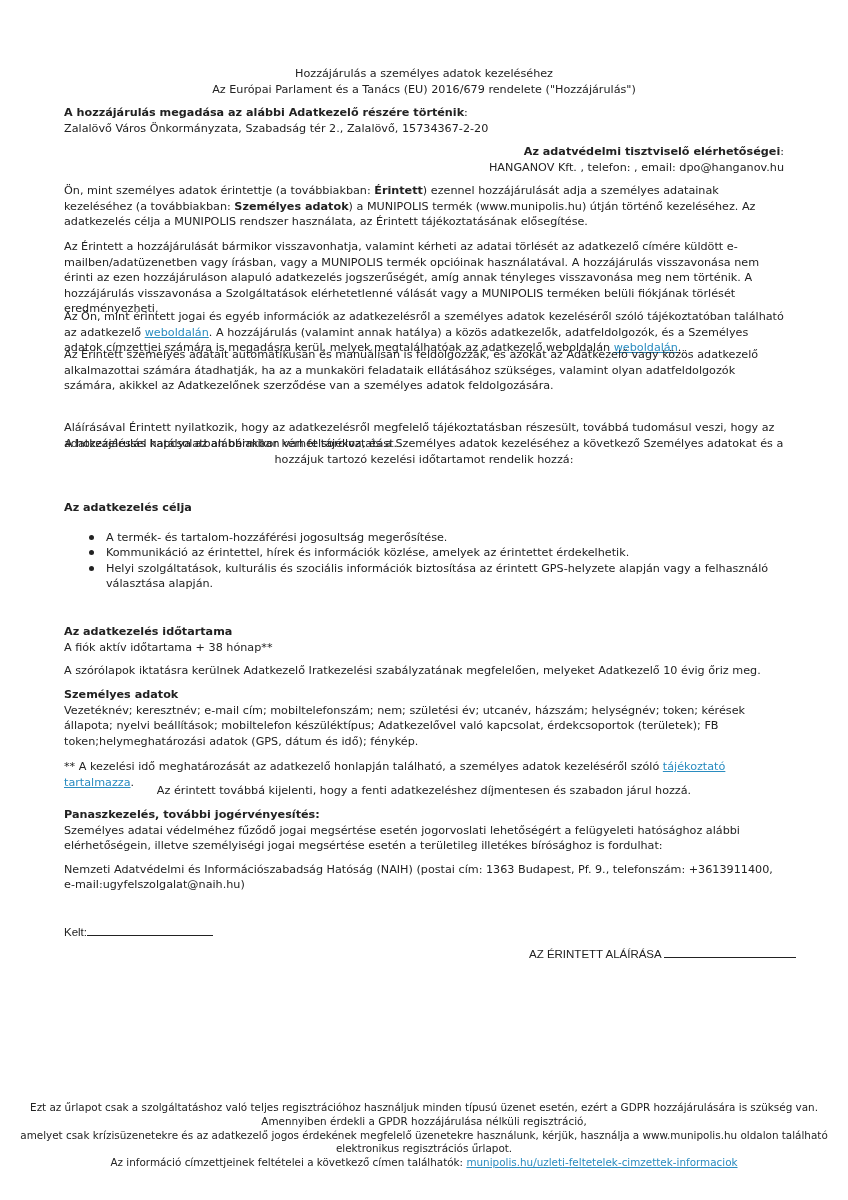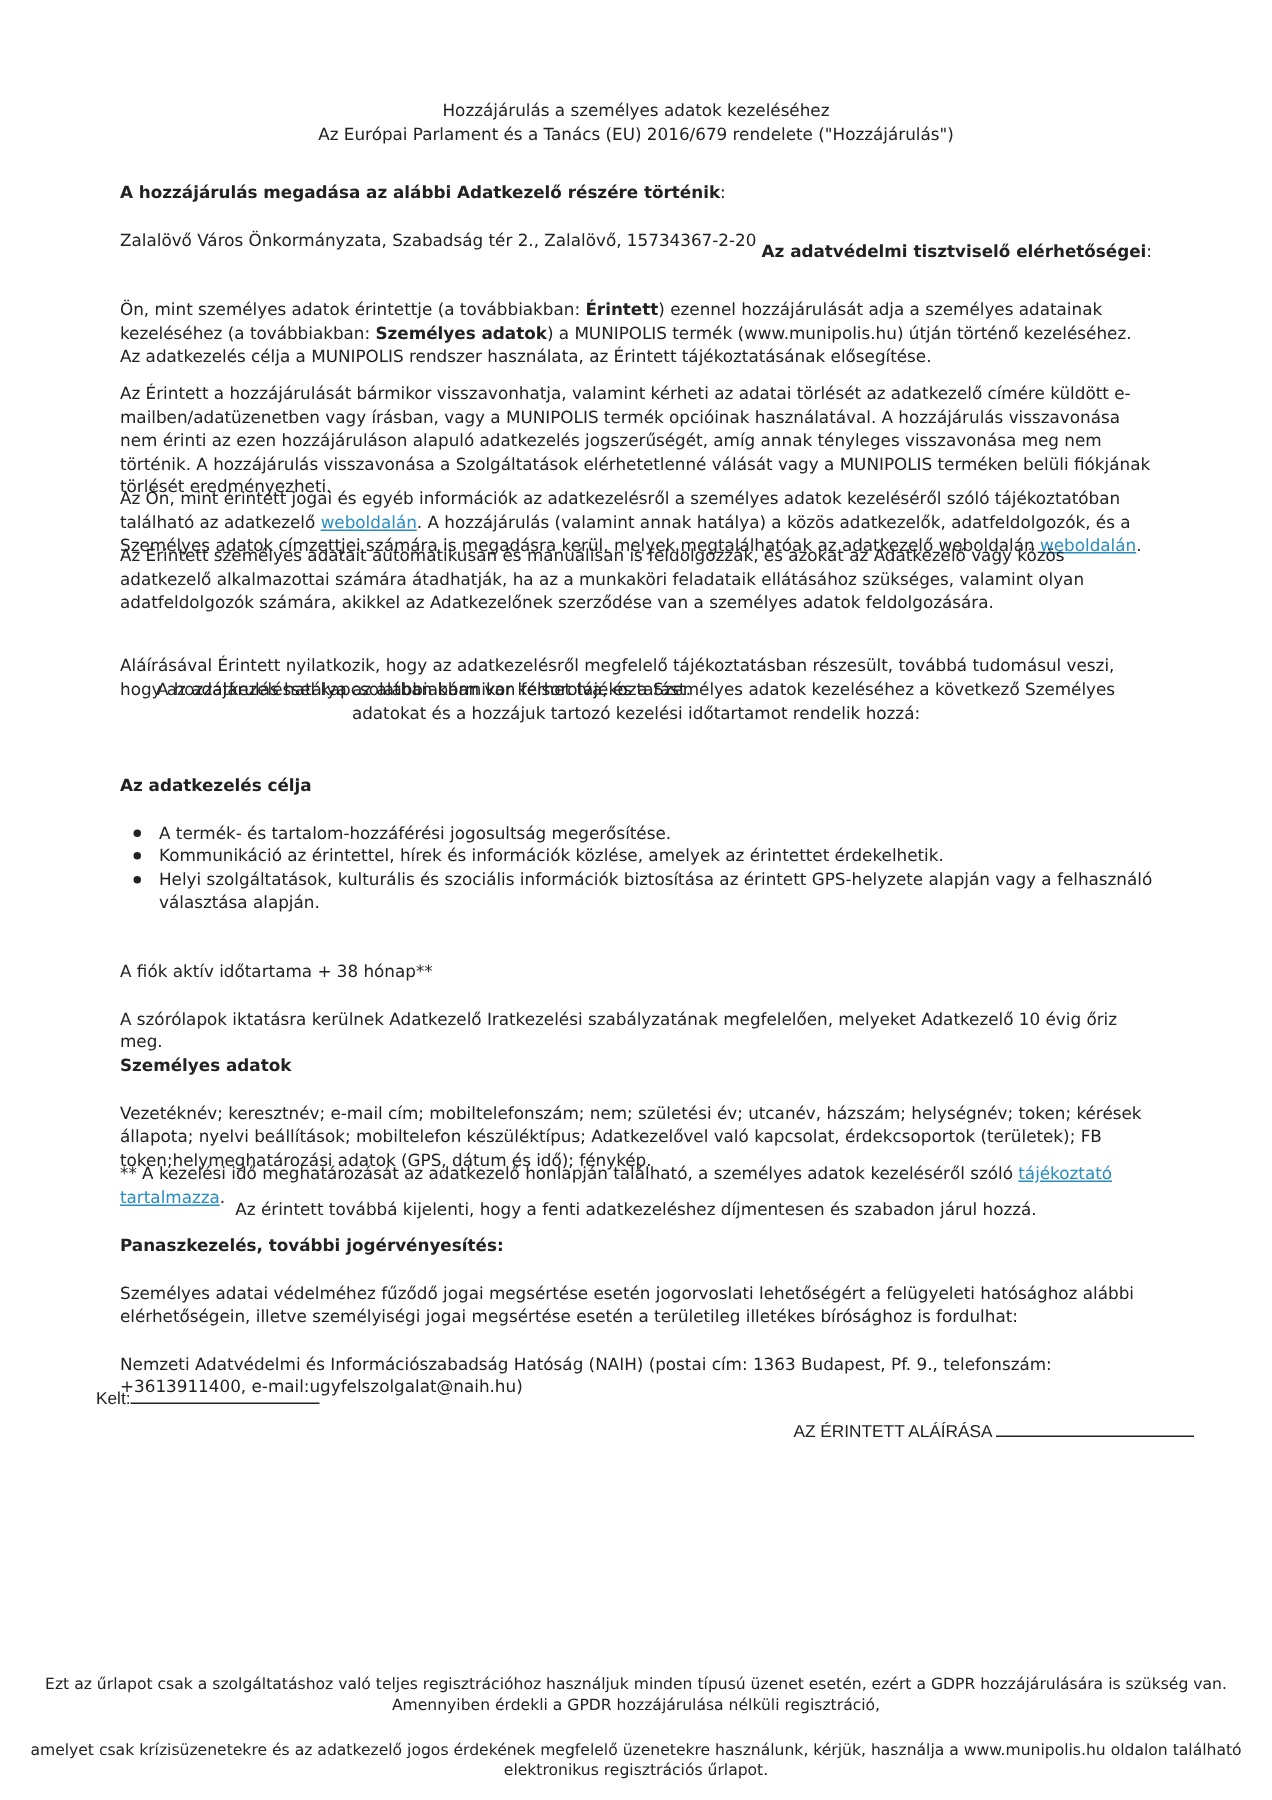--- a/index.html
+++ b/index.html
@@ -4,21 +4,21 @@
   <style>
     html, body { margin: 0; padding: 0; background: #ffffff; }
     body {
       width: 848px; height: 1200px; position: relative; overflow: hidden;
       font-family: "DejaVu Sans", sans-serif; color: #222222;
       font-size: 11.2px; line-height: 15.5px;
     }
     .page { position: absolute; left: 64px; top: 0; width: 720px; }
     .title { position: absolute; left: 0; width: 720px; text-align: center; }
     .title .t1 { font-weight: normal; }
-    p { margin: 16px; }
+    p { margin: 0; }
     .block { position: absolute; left: 0; width: 720px; }
     b { font-weight: bold; }
     a { color: #2a8cc0; text-decoration: underline; }
     ul { margin: 0; padding: 0; list-style: none; }
     ul li { position: relative; padding-left: 42px; }
     ul li .bullet {
       position: absolute; left: 25px; top: 5px; width: 5px; height: 5px;
       border-radius: 50%; background: #222;
     }
     .center { text-align: center; }
@@ -38,20 +38,21 @@
     <div>Az Európai Parlament és a Tanács (EU) 2016/679 rendelete ("Hozzájárulás")</div>
   </div>
 
   <div class="block" style="top:105px;">
     <p><b>A hozzájárulás megadása az alábbi Adatkezelő részére történik</b><span>:</span></p>
     <p>Zalalövő Város Önkormányzata, Szabadság tér 2., Zalalövő, 15734367-2-20</p>
   </div>
 
   <div class="block" style="top:144px;text-align:right;">
     <p><b>Az adatvédelmi tisztviselő elérhetőségei</b><span>:</span></p>
+    <p>HANGANOV Kft. , telefon: , email: dpo@hanganov.hu</p>
   </div>
 
   <div class="block" style="top:183px;">
     <p><span>Ön, mint személyes adatok érintettje (a továbbiakban: </span><b>Érintett</b><span>) ezennel hozzájárulását adja a személyes adatainak kezeléséhez (a továbbiakban: </span><b>Személyes adatok</b><span>) a MUNIPOLIS termék (www.munipolis.hu) útján történő kezeléséhez. Az adatkezelés célja a MUNIPOLIS rendszer használata, az Érintett tájékoztatásának elősegítése.</span></p>
   </div>
 
   <div class="block" style="top:239px;">
     <p>Az Érintett a hozzájárulását bármikor visszavonhatja, valamint kérheti az adatai törlését az adatkezelő címére küldött e-mailben/adatüzenetben vagy írásban, vagy a MUNIPOLIS termék opcióinak használatával. A hozzájárulás visszavonása nem érinti az ezen hozzájáruláson alapuló adatkezelés jogszerűségét, amíg annak tényleges visszavonása meg nem történik. A hozzájárulás visszavonása a Szolgáltatások elérhetetlenné válását vagy a MUNIPOLIS terméken belüli fiókjának törlését eredményezheti.</p>
   </div>
 
@@ -74,20 +75,21 @@
   <div class="block" style="top:500px;">
     <p><b>Az adatkezelés célja</b></p>
     <ul style="margin-top:14px;">
       <li><span class="bullet"></span><span>A termék- és tartalom-hozzáférési jogosultság megerősítése.</span></li>
       <li><span class="bullet"></span><span>Kommunikáció az érintettel, hírek és információk közlése, amelyek az érintettet érdekelhetik.</span></li>
       <li><span class="bullet"></span><span>Helyi szolgáltatások, kulturális és szociális információk biztosítása az érintett GPS-helyzete alapján vagy a felhasználó választása alapján.</span></li>
     </ul>
   </div>
 
   <div class="block" style="top:624px;">
+    <p><b>Az adatkezelés időtartama</b></p>
     <p>A fiók aktív időtartama + 38 hónap**</p>
     <p style="margin-top:8px;">A szórólapok iktatásra kerülnek Adatkezelő Iratkezelési szabályzatának megfelelően, melyeket Adatkezelő 10 évig őriz meg.</p>
   </div>
 
   <div class="block" style="top:687px;">
     <p><b>Személyes adatok</b></p>
     <p>Vezetéknév; keresztnév; e-mail cím; mobiltelefonszám; nem; születési év; utcanév, házszám; helységnév; token; kérések állapota; nyelvi beállítások; mobiltelefon készüléktípus; Adatkezelővel való kapcsolat, érdekcsoportok (területek); FB token;helymeghatározási adatok (GPS, dátum és idő); fénykép.</p>
   </div>
 
   <div class="block" style="top:759px;">

